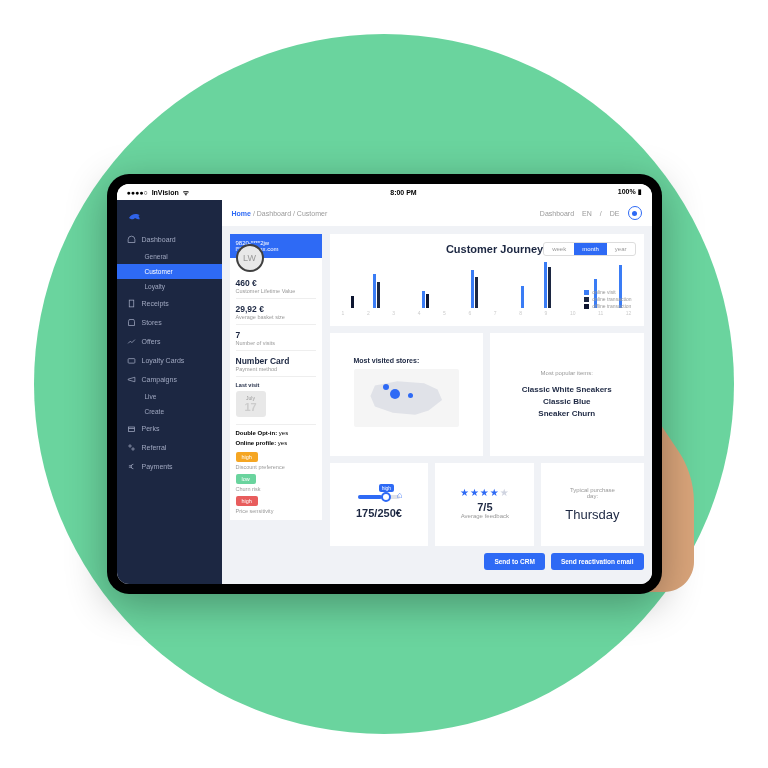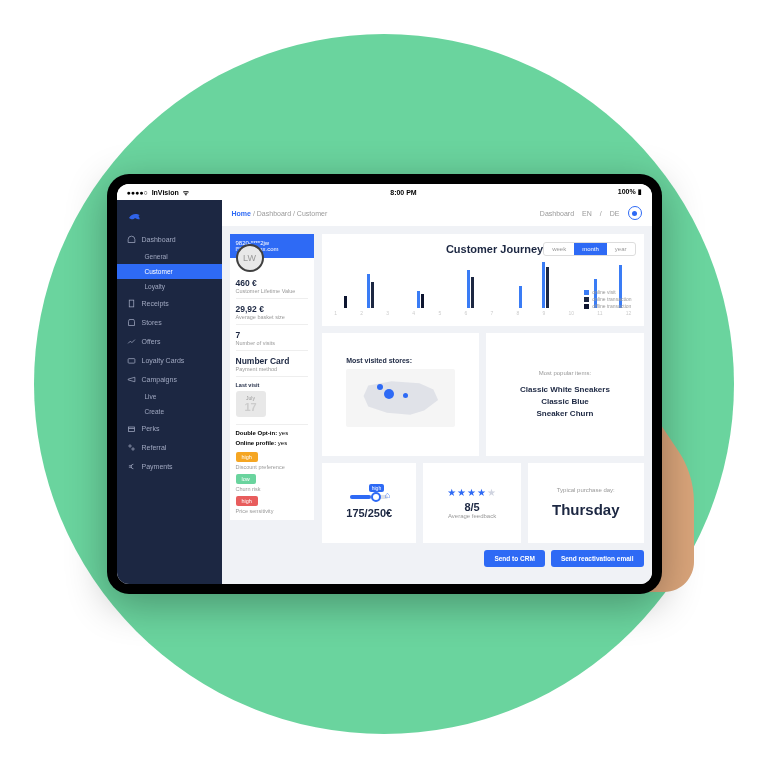--- a/index.html
+++ b/index.html
@@ -67,21 +67,21 @@
 .slider-thumb{position:absolute;top:-3px;width:10px;height:10px;background:#fff;border:2px solid #2e6af5;border-radius:50%}
 .slider-icon{position:absolute;right:-2px;top:-5px;font-size:9px;color:#2e6af5}
 .slider-val{font-size:11px;font-weight:700;color:#1c2742}
 .rating-card{text-align:center}
 .stars{color:#2e6af5;font-size:10px;letter-spacing:1px}
 .stars .dim{color:#d0d4e0}
 .rating-val{font-size:11px;font-weight:700;color:#1c2742;margin-top:3px}
 .rating-label{font-size:6px;color:#999}
 .day-card{text-align:center}
 .day-label{font-size:6px;color:#999;margin-bottom:8px}
-.day-val{font-size:15px;font-weight:700;color:#1c2742}
+.day-val{font-size:13px;font-weight:400;color:#1c2742}
 .actions{display:flex;justify-content:flex-end;gap:6px}
 .btn{background:#2e6af5;color:#fff;font-size:6.5px;padding:5px 10px;border-radius:3px;border:none;cursor:pointer;font-weight:600}
 .hand{position:absolute;right:-30px;top:50%;width:200px;height:260px;transform:translateY(-20%);z-index:1}
 .hand svg{width:100%;height:100%}
 </style>
 </head>
 <body>
 
 <div class="bg-circle">
 <div class="tablet">
@@ -313,21 +313,21 @@
         <div class="slider-fill" style="width:56%"></div>
         <div class="slider-thumb" style="left:54%">
                         <span style="position:absolute;top:-10px;left:-4px;font-size:5px;background:#2e6af5;color:#fff;padding:1px 3px;border-radius:2px">high</span>
                       </div>
         <span class="slider-icon">⌂</span>
       </div>
       <div class="slider-val">175/250€</div>
     </div>
     <div class="card rating-card">
       <div class="stars">★★★★<span class="dim">★</span></div>
-      <div class="rating-val">8/5</div>
+      <div class="rating-val">7/5</div>
       <div class="rating-label">Average feedback</div>
     </div>
     <div class="card day-card">
       <div class="day-label">Typical purchase day:</div>
       <div class="day-val">Thursday</div>
     </div>
   </div>
   <div class="actions">
     <button class="btn">Send to CRM</button>
     <button class="btn">Send reactivation email</button>

